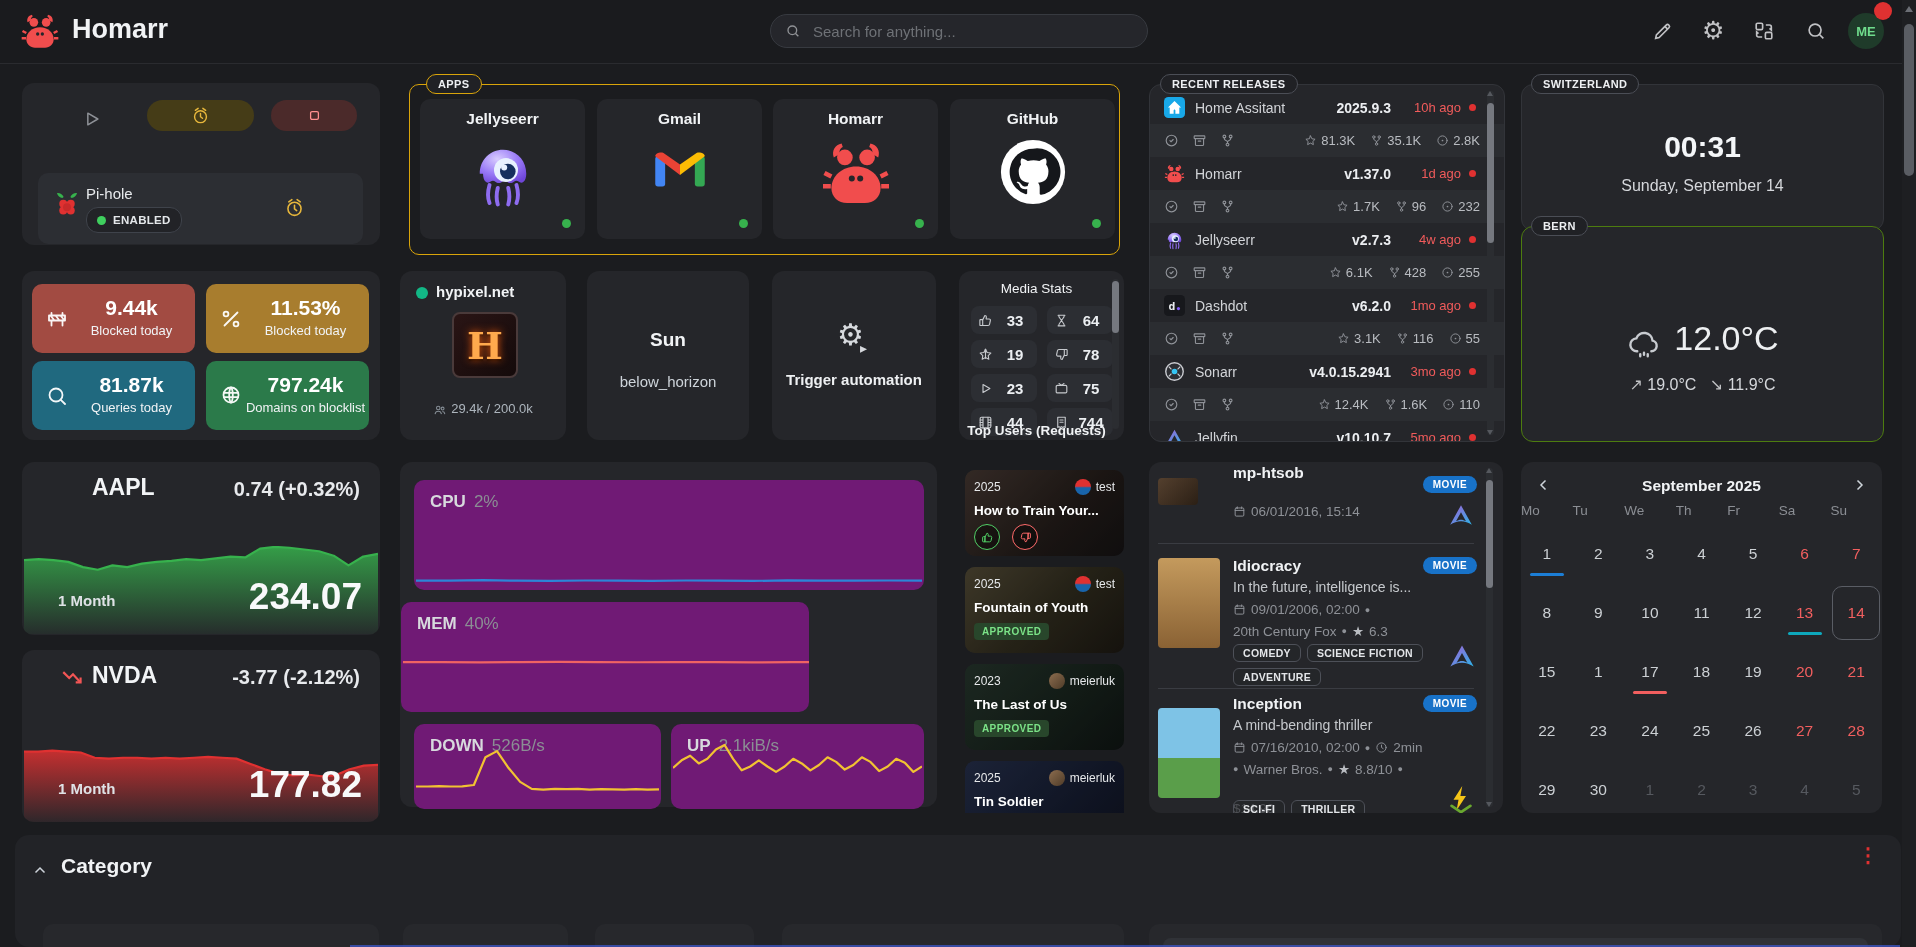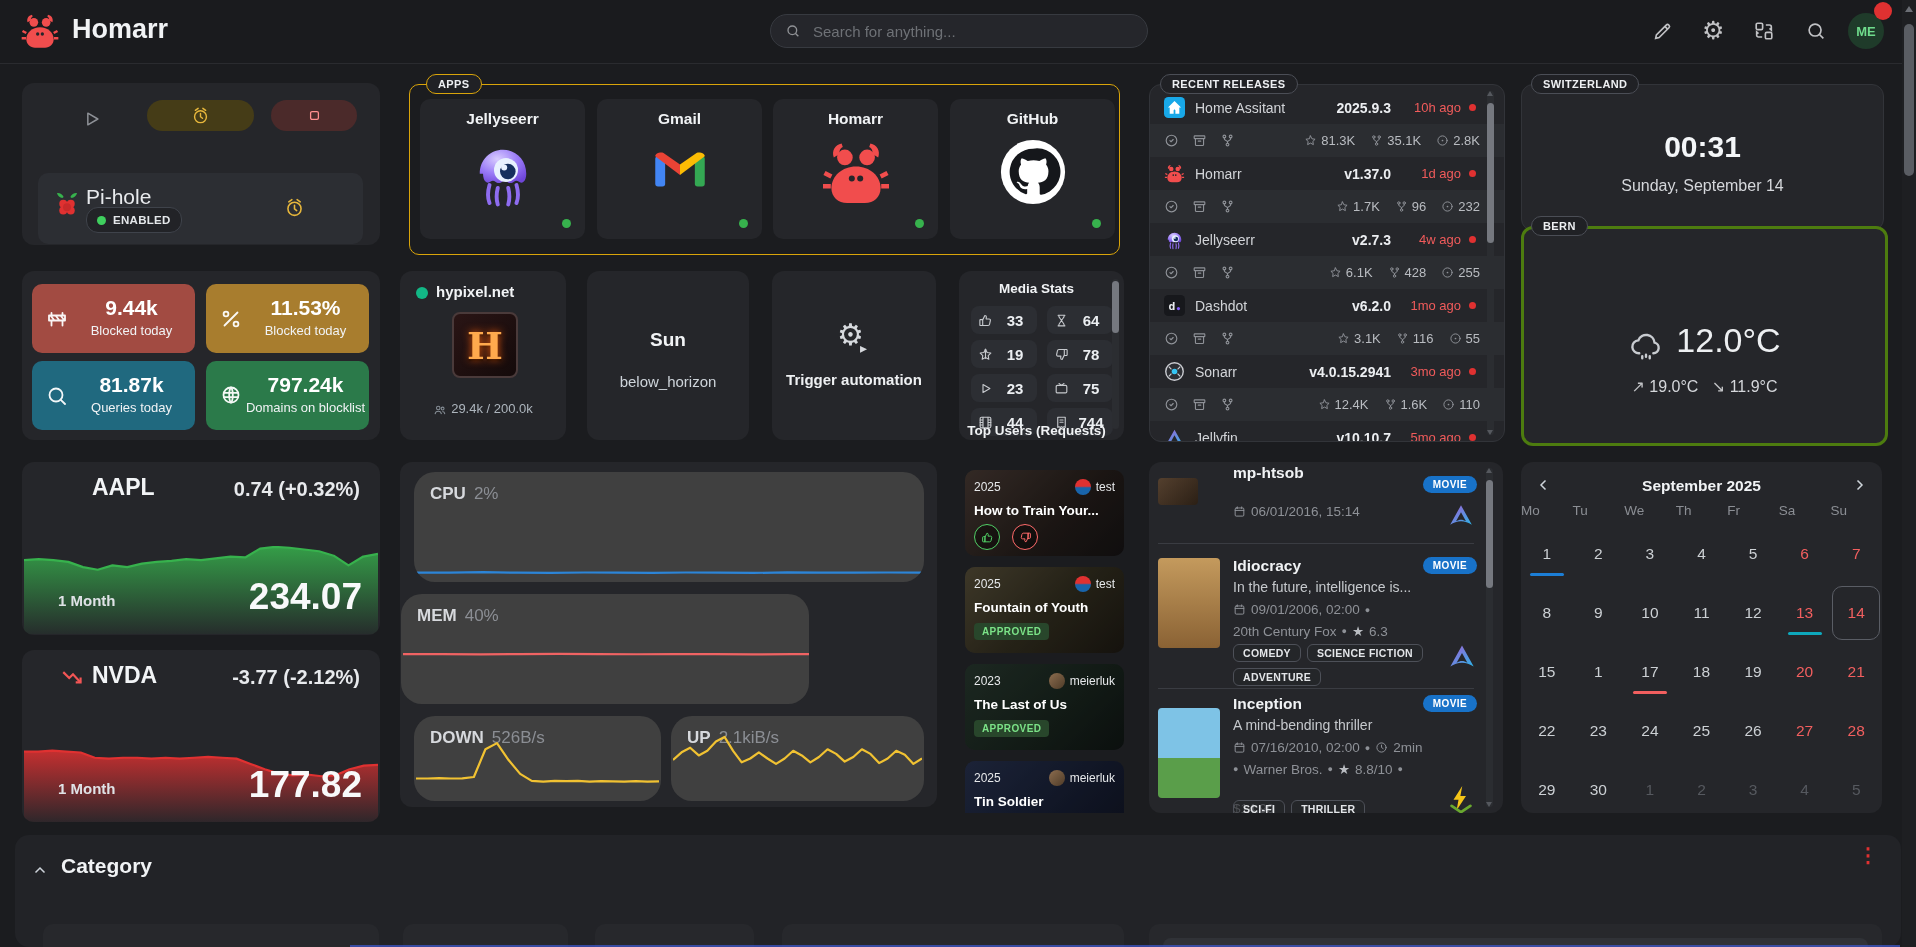--- a/index.html
+++ b/index.html
@@ -52,21 +52,21 @@
   .rel-age{font-size:13px;color:#f15b5b;width:62px;text-align:right;margin-left:8px;}
   .rel-dot{width:7px;height:7px;border-radius:50%;background:#e03131;margin-left:8px;margin-right:14px;}
   .rg{display:flex;align-items:center;gap:4px;color:#b9bcc1;font-size:13px;}
   .rg svg{width:13px;height:13px;color:#8e9197;}
   
   .stock-sym{position:absolute;font-size:23px;font-weight:bold;color:#f2f4f6;left:70px;}
   .stock-chg{position:absolute;right:20px;font-size:20px;font-weight:bold;color:#e8eaed;}
   .stock-per{position:absolute;left:36px;font-size:15px;font-weight:bold;color:#dfe2e6;z-index:3;}
   .stock-price{position:absolute;right:18px;font-size:37px;font-weight:bold;color:#f8f9fa;z-index:3;}
   
-  .sys-panel{position:absolute;background:#404040;border-radius:21px;}
+  .sys-panel{position:absolute;background:#701a75;border-radius:10px;margin-top:8px;}
   .sys-lab{position:absolute;left:16px;top:12px;font-size:17px;}
   .sys-lab b{color:#d7d9dd;}
   .sys-lab span{color:#8b8e94;margin-left:8px;}
   
   .req-card{position:absolute;left:0;width:159px;height:86px;border-radius:10px;overflow:hidden;cursor:pointer;}
   .req-in{position:absolute;inset:0;background:rgba(10,10,12,.35);padding:9px;box-sizing:border-box;}
   .req-top{display:flex;align-items:center;font-size:12px;color:#e6e8ea;}
   .req-user{margin-left:auto;display:flex;align-items:center;gap:5px;}
   .req-av{width:16px;height:16px;border-radius:50%;}
   .av-test{background:linear-gradient(180deg,#e03131 45%,#1864ab 55%);}
@@ -181,21 +181,21 @@
       </span>
     <div class="inner" style="left:16px;top:90px;width:325px;height:71px;">
       <span class="abs" style="left:13px;top:16px;" id="raspberry-slot"><svg style="width:32px;height:32px;" viewBox="0 0 24 24">
             <path d="M9.5 6C8.5 3.8 6.3 2.8 4.5 3.1 5 5 6.7 6.4 8.5 6.7zM14.5 6c1-2.2 3.2-3.2 5-2.9-.5 1.9-2.2 3.3-4 3.6z" fill="#37b24d"></path>
             <circle cx="9.2" cy="11" r="3" fill="#e03131"></circle>
             <circle cx="14.8" cy="11" r="3" fill="#e03131"></circle>
             <circle cx="9.2" cy="16.2" r="3" fill="#e03131"></circle>
             <circle cx="14.8" cy="16.2" r="3" fill="#e03131"></circle>
             <circle cx="12" cy="13.6" r="3" fill="#c92a2a"></circle>
           </svg></span>
-      <div class="abs" style="left:48px;top:12px;font-size:21px;color:#e8eaed;">Pi-hole</div>
+      <div class="abs" style="left:48px;top:12px;font-size:15px;color:#e8eaed;">Pi-hole</div>
       <div class="abs" style="left:48px;top:34px;height:24px;background:#222327;border:1px solid #3f434b;border-radius:12px;display:flex;align-items:center;padding:0 10px;">
         <span style="width:9px;height:9px;border-radius:50%;background:#3fcf5e;margin-right:7px;"></span>
         <b style="font-size:11.5px;letter-spacing:.3px;color:#e4e7ea;">ENABLED</b>
       </div>
       <span class="abs" style="left:246px;top:24px;color:#e7b73c;">
         <svg class="ic" style="width:21px;height:21px;" viewBox="0 0 24 24" fill="none" stroke="currentColor" stroke-width="1.8" stroke-linecap="round">
             <circle cx="12" cy="13.5" r="7.5"></circle>
             <path d="M12 9.5v4l2.5 2M9 3L5.5 5.5M15 3l3.5 2.5"></path>
           </svg></span>
     </div>
@@ -313,21 +313,21 @@
   </div>
 
   <div class="card" style="left:772px;top:271px;width:164px;height:169px;">
     <div class="abs" style="left:0;top:46px;width:164px;text-align:center;color:#d6d9dd;">
       <span style="font-size:30px;">⚙</span><span style="font-size:14px;position:relative;left:-4px;top:8px;">▸</span>
     </div>
     <div class="abs" style="left:0;top:100px;width:164px;text-align:center;font-size:15px;font-weight:bold;color:#eef0f2;">Trigger automation</div>
   </div>
 
   <div class="card" style="left:959px;top:271px;width:165px;height:169px;overflow:hidden;" id="media-stats-card">
-    <div class="abs" style="left:0;top:10px;width:155px;text-align:center;font-size:13.5px;font-weight:bold;color:#f1f3f5;">Media Stats</div>
+    <div class="abs" style="left:0;top:10px;width:155px;text-align:center;font-size:13.5px;font-weight:normal;color:#f1f3f5;">Media Stats</div>
     <div id="ms-cells">
         <div class="ms-cell" style="left:12px;top:35px;">
           <svg class="ic" style="width:15px;height:15px;" viewBox="0 0 24 24" fill="none" stroke="currentColor" stroke-width="1.8" stroke-linecap="round" stroke-linejoin="round">
             <path d="M7.5 10.5V20H4a1 1 0 01-1-1v-7.5a1 1 0 011-1zM7.5 11l3.5-7c1.3 0 2.4 1 2.4 2.3L13 9.5h4.8c1.3 0 2.3 1.2 2 2.5l-1.3 6c-.2 1.2-1.2 2-2.4 2H7.5z"></path>
           </svg>
           <b>33</b>
         </div>
         <div class="ms-cell" style="left:88px;top:35px;">
           <svg class="ic" style="width:15px;height:15px;" viewBox="0 0 24 24" fill="none" stroke="currentColor" stroke-width="1.8" stroke-linecap="round" stroke-linejoin="round">
             <path d="M6.5 3.5h11M6.5 20.5h11M7.5 3.5c0 4 3 5.5 4.5 8.5 1.5-3 4.5-4.5 4.5-8.5M7.5 20.5c0-4 3-5.5 4.5-8.5 1.5 3 4.5 4.5 4.5 8.5"></path>
@@ -697,21 +697,21 @@
     </div>
   </div>
   <div class="pill-label" style="left:1160px;top:74px;">RECENT RELEASES</div>
 
   <div class="card" style="left:1521px;top:84px;width:361px;height:145px;border:1px solid #323439;">
     <div class="abs" style="left:0;top:45px;width:361px;text-align:center;font-size:30px;font-weight:bold;color:#f4f6f8;">00:31</div>
     <div class="abs" style="left:0;top:92px;width:361px;text-align:center;font-size:16px;color:#d5d7db;">Sunday, September 14</div>
   </div>
   <div class="pill-label" style="left:1531px;top:74px;">SWITZERLAND</div>
 
-  <div class="card" style="left:1521px;top:226px;width:361px;height:214px;border:3px solid #4d7c0f;">
+  <div class="card" style="left:1521px;top:226px;width:361px;height:214px;border:1px solid #4d7c0f;">
     <div class="abs" style="left:0;top:92px;width:361px;text-align:center;color:#edeff1;">
       <svg class="ic" style="width:36px;height:36px;color:#c8cbd0;margin-right:12px;" viewBox="0 0 24 24" fill="none" stroke="currentColor" stroke-width="1.6" stroke-linecap="round">
           <path d="M7.5 15.5a4.3 4.3 0 01-.6-8.6 5.6 5.6 0 0110.8 1.5 3.6 3.6 0 01-.8 7.1"></path>
           <path d="M9.5 17.5v1.4M12 16.5v1.4M14.5 17.5v1.4"></path>
         </svg><span style="font-size:34px;">12.0°C</span>
     </div>
     <div class="abs" style="left:0;top:148px;width:361px;text-align:center;font-size:16px;color:#d5d7db;">
       <span style="color:#c1c2c5;">↗</span>&nbsp;<span>19.0°C</span>
       &nbsp;&nbsp;<span style="color:#c1c2c5;">↘</span>&nbsp;<span>11.9°C</span>
     </div>

